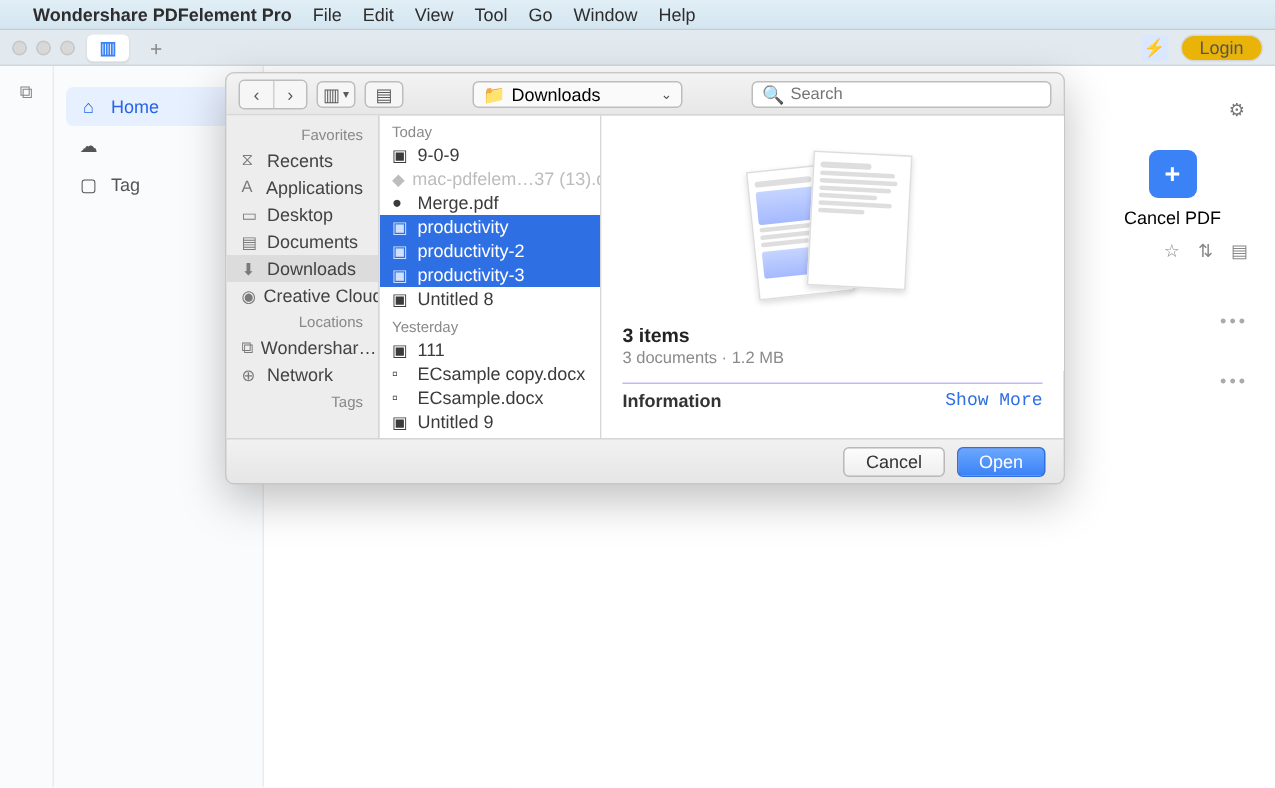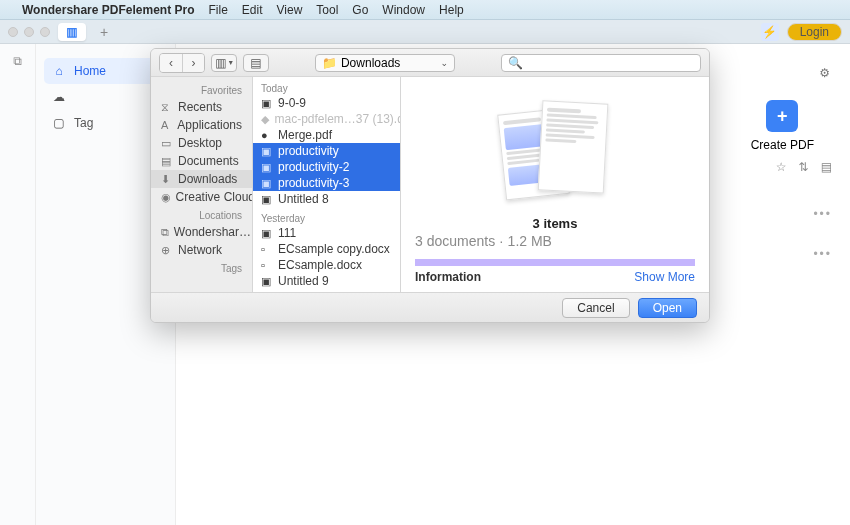--- a/index.html
+++ b/index.html
@@ -55,25 +55,25 @@
 .flist .fi { display:flex; align-items:center; gap:5px; padding:1px 8px;color:#3b3b3b; white-space:nowrap; overflow:hidden; }
 .flist .fi .fic { width:12px; font-size:11px; }
 .flist .fi.dim { color:#bdbdbd; }
 .flist .fi.sel { background:#2f6fe4; color:#fff; }
 .flist .fi.sel .fic { color:#cfe0ff; }
 .fprev { flex:1; background:#fff; padding:8px 14px; display:flex; flex-direction:column; }
 .thumbs { flex:0 0 125px; display:flex; align-items:center; justify-content:center; position:relative; }
 .sheet { position:absolute; background:#fff; border:1px solid #ddd; box-shadow:0 2px 4px rgba(0,0,0,.15); padding:4px; }
 .sheet .bar { background:#dedede; border-radius:2px; margin:2px 0; }
 .sheet .img { background:linear-gradient(#c5d4ff,#a5b9ff); border-radius:2px; }
-.meta .h1 { font-weight:600; font-size:13px; color:#222; margin-top:6px;text-align:center;}
-.meta .sub { color:#8a8a8a; font-size:14px; margin-top:2px; }
-.meta .info { display:flex; justify-content:space-between; border-top:7px solid #c4b5fd; margin-top:10px; padding-top:4px; }
+.meta .h1 { font-weight:600; font-size:13px; color:#222; margin-top:6px;}
+.meta .sub { color:#8a8a8a; font-size:11px; margin-top:2px; }
+.meta .info { display:flex; justify-content:space-between; border-top:1px solid #c4b5fd; margin-top:10px; padding-top:4px; }
 .meta .info .lab { font-weight:600; color:#333; }
-.meta .info .link { color:#2f6fe4; }
+.meta .info .link { color:#2f6fe4;font-family:Liberation Mono, monospace; }
 .m-footer { height:30px; border-top:1px solid #d6d6d6; display:flex; align-items:center; justify-content:flex-end; gap:8px; padding:0 12px; background:linear-gradient(#f1f1f1,#e6e6e6); }
 .m-footer button { height:20px; border:1px solid #b9b9b9; border-radius:4px; padding:0 14px; background:linear-gradient(#fcfcfc,#eeeeee); color:#333; }
 .m-footer button.primary { background:linear-gradient(#6aa7ff,#3b82f6); border-color:#2e6fe0; color:#fff; }
 </style>
 </head>
 <body>
 
 <div class="menubar">
   <span class="apple"></span>
   <span class="appname">Wondershare PDFelement Pro</span>
@@ -114,21 +114,21 @@
     <div class="item">
       <span class="ico">▢</span>
       <span>Tag</span>
     </div>
   </div>
 
   <div class="main">
     <span class="gearabs">⚙</span>
     <div class="createblock">
       <div class="createbtn">+</div>
-      <div>Create PDF</div>
+      <div>Cancel PDF</div>
     </div>
     <div class="rowicons">
       <span>☆</span>
       <span>⇅</span>
       <span>▤</span>
     </div>
     <div class="timestamps">
       <div class="tsrow">
         <span>2 min ago</span>
         <span class="dots">•••</span>
@@ -149,20 +149,21 @@
     </div>
     <div class="iconbtn">▥<span style="font-size:8px;margin-left:2px">▾</span></div>
     <div class="iconbtn">▤</div>
     <div class="pathdrop">
       <span class="folder">📁</span>
       <span>Downloads</span>
       <span class="chev">⌄</span>
     </div>
     <div class="searchbox">
       <span>🔍</span>
+      <input style="border: none; outline: none; flex: 1 1 0%; font-size: 11px;" placeholder="Search">
     </div>
   </div>
 
   <div class="m-body">
 
     <div class="fside">
       <div class="hdr">Favorites</div>
       <div class="it">
           <span class="ic">⧖</span>
           <span>Recents</span>

